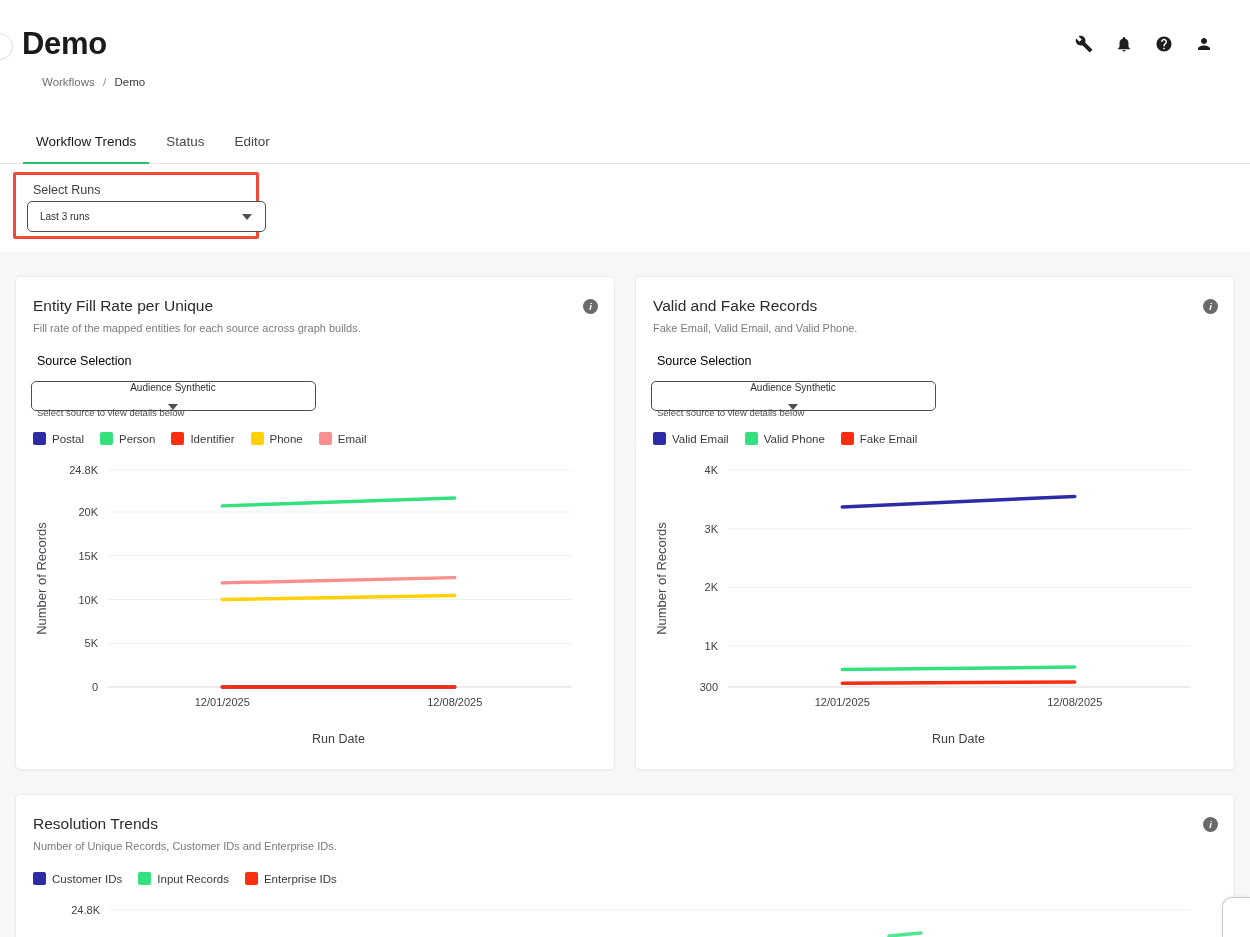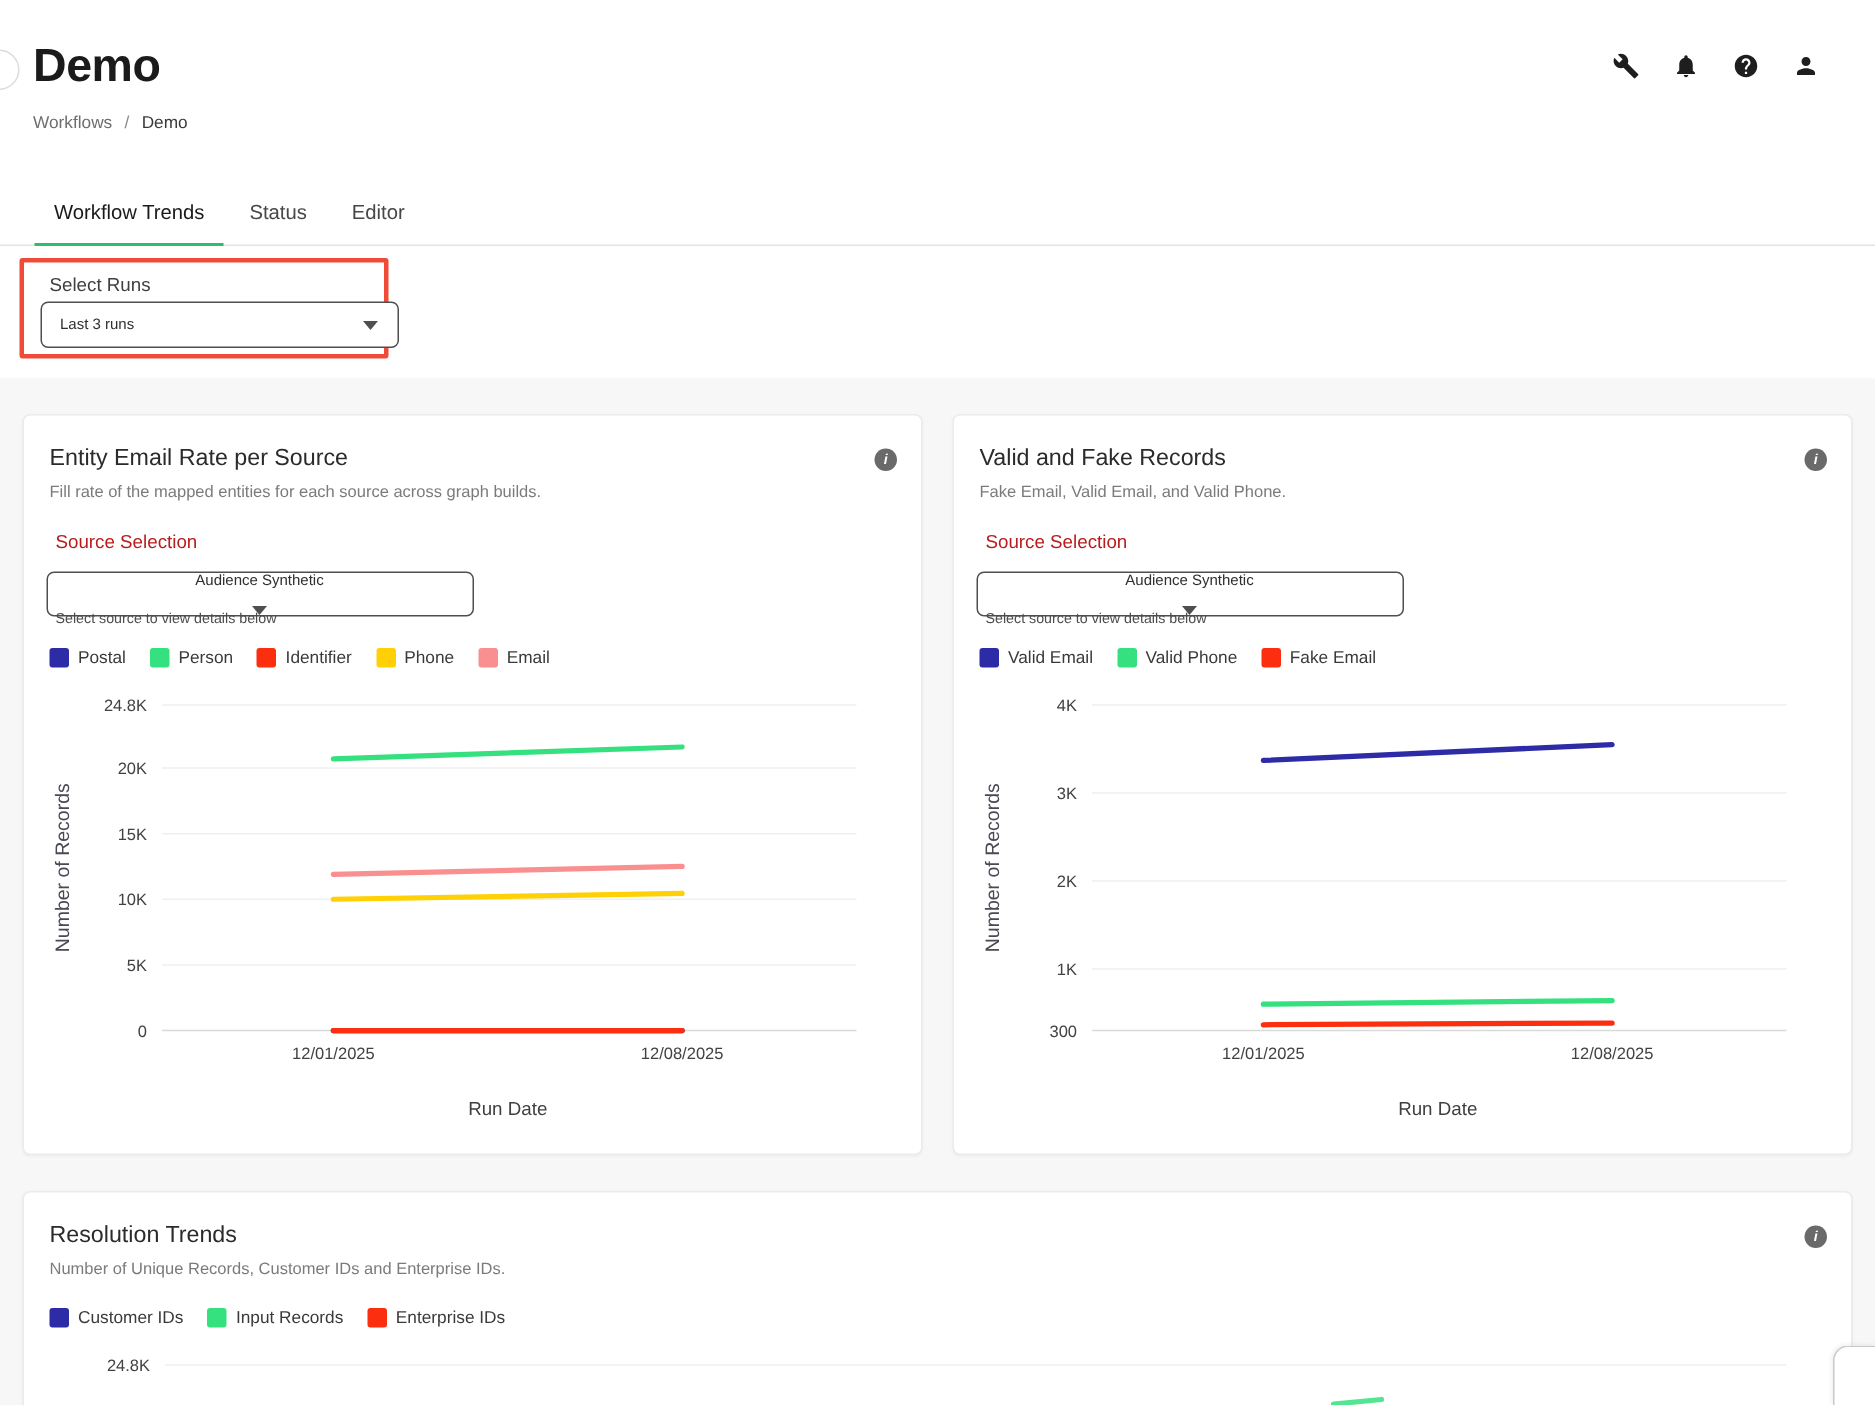--- a/index.html
+++ b/index.html
@@ -7,21 +7,21 @@
   body { font-family:"Liberation Sans", sans-serif; color:#2e2e2e; }
   .page { position:relative; width:1250px; height:937px; overflow:hidden; background:#fff; }
 
   
   .top { position:absolute; left:0; top:0; width:100%; height:252px; background:#fff; }
   .avatar-partial { position:absolute; left:-14px; top:33px; width:27px; height:27px;
     border:1.5px solid #dcdcdc; border-radius:50%; background:#fff; }
   .app-title { position:absolute; left:22px; top:26px; font-size:31px; font-weight:700;
     color:#1b1b1b; letter-spacing:-0.3px; }
   .breadcrumb { position:absolute; left:22px; top:76px; font-size:11.5px; color:#6e6e6e; }
-  .breadcrumb .crumb-parent { color:#6e6e6e; cursor:pointer; }
+  .breadcrumb .crumb-parent { color:#6e6e6e; cursor:pointer;margin-left:20px; }
   .breadcrumb .crumb-sep { margin:0 5px; color:#8a8a8a; }
   .breadcrumb .crumb-current { color:#3a3a3a; }
   .header-icons { position:absolute; top:35px; right:37px; display:flex; gap:22px; align-items:center; }
   .hicon { width:18px; height:18px; cursor:pointer; }
   .hicon svg { width:18px; height:18px; fill:#1e1e1e; display:block; }
 
   
   .tabs { position:absolute; left:0; top:124px; width:100%; border-bottom:1px solid #e3e3e3;
     display:flex; gap:30px; padding-left:36px; }
   .tab { position:relative; font-size:13.5px; color:#474747; padding:10px 0 14px; cursor:pointer; white-space:nowrap; }
@@ -46,21 +46,21 @@
   .cards-row { display:flex; gap:20px; padding:24px 15px 0; }
   .card { position:relative; background:#fff; border:1px solid #ebebeb; border-radius:5px;
     box-shadow:0 1px 2px rgba(0,0,0,0.04); }
   .card.half { width:600px; height:494px; }
   .card.full { width:1220px; height:560px; margin:24px 15px 0; }
   .card-title { position:absolute; left:17px; top:20px; font-size:15.5px; color:#2b2b2b; }
   .info-badge { position:absolute; right:16px; top:22px; width:15px; height:15px; border-radius:50%;
     background:#6a6a6a; color:#fff; font-size:9.5px; font-weight:700; font-style:italic;
     display:flex; align-items:center; justify-content:center; cursor:pointer; }
   .card-sub { position:absolute; left:17px; top:45px; font-size:11px; color:#7b7b7b; }
-  .src-label { position:absolute; left:21px; top:77px; font-size:12.5px; color:#b91c1c; }
+  .src-label { position:absolute; left:21px; top:77px; font-size:12.5px; color:#000000; }
   .source-select { left:15px; top:104px; width:285px; height:30px;flex-direction:column; }
   .helper { position:absolute; left:21px; top:130px; font-size:9.5px; color:#4c4c4c; }
   .legend { position:absolute; left:17px; display:flex; gap:16px; align-items:flex-start; }
   .legend.pos-a { top:155px; }
   .legend.pos-b { top:77px; }
   .legend-item { display:flex; align-items:center; gap:6px; cursor:pointer; }
   .legend-item .swatch { width:13px; height:13px; border-radius:2px; display:inline-block; }
   .legend-item .lbl { font-size:11.5px; color:#3a3a3a; }
   svg.chart { position:absolute; left:0; display:block; }
   svg.chart text.tick { font-family:"Liberation Sans", sans-serif; font-size:11px; fill:#424242; }
@@ -122,21 +122,21 @@
         <span>Last 3 runs</span>
         <span class="caret"></span>
       </div>
     </div>
   </div>
 
   <div class="content">
     <div class="cards-row">
 
       <div class="card half">
-        <div class="card-title">Entity Email Rate per Source</div>
+        <div class="card-title">Entity Fill Rate per Unique</div>
         <div class="info-badge">i</div>
         <div class="card-sub">Fill rate of the mapped entities for each source across graph builds.</div>
         <div class="src-label">Source Selection</div>
         <div class="select source-select">
           <span>Audience Synthetic</span>
           <span class="caret"></span>
         </div>
         <div class="helper">Select source to view details below</div>
         <div class="legend pos-a">
             <span class="legend-item">

